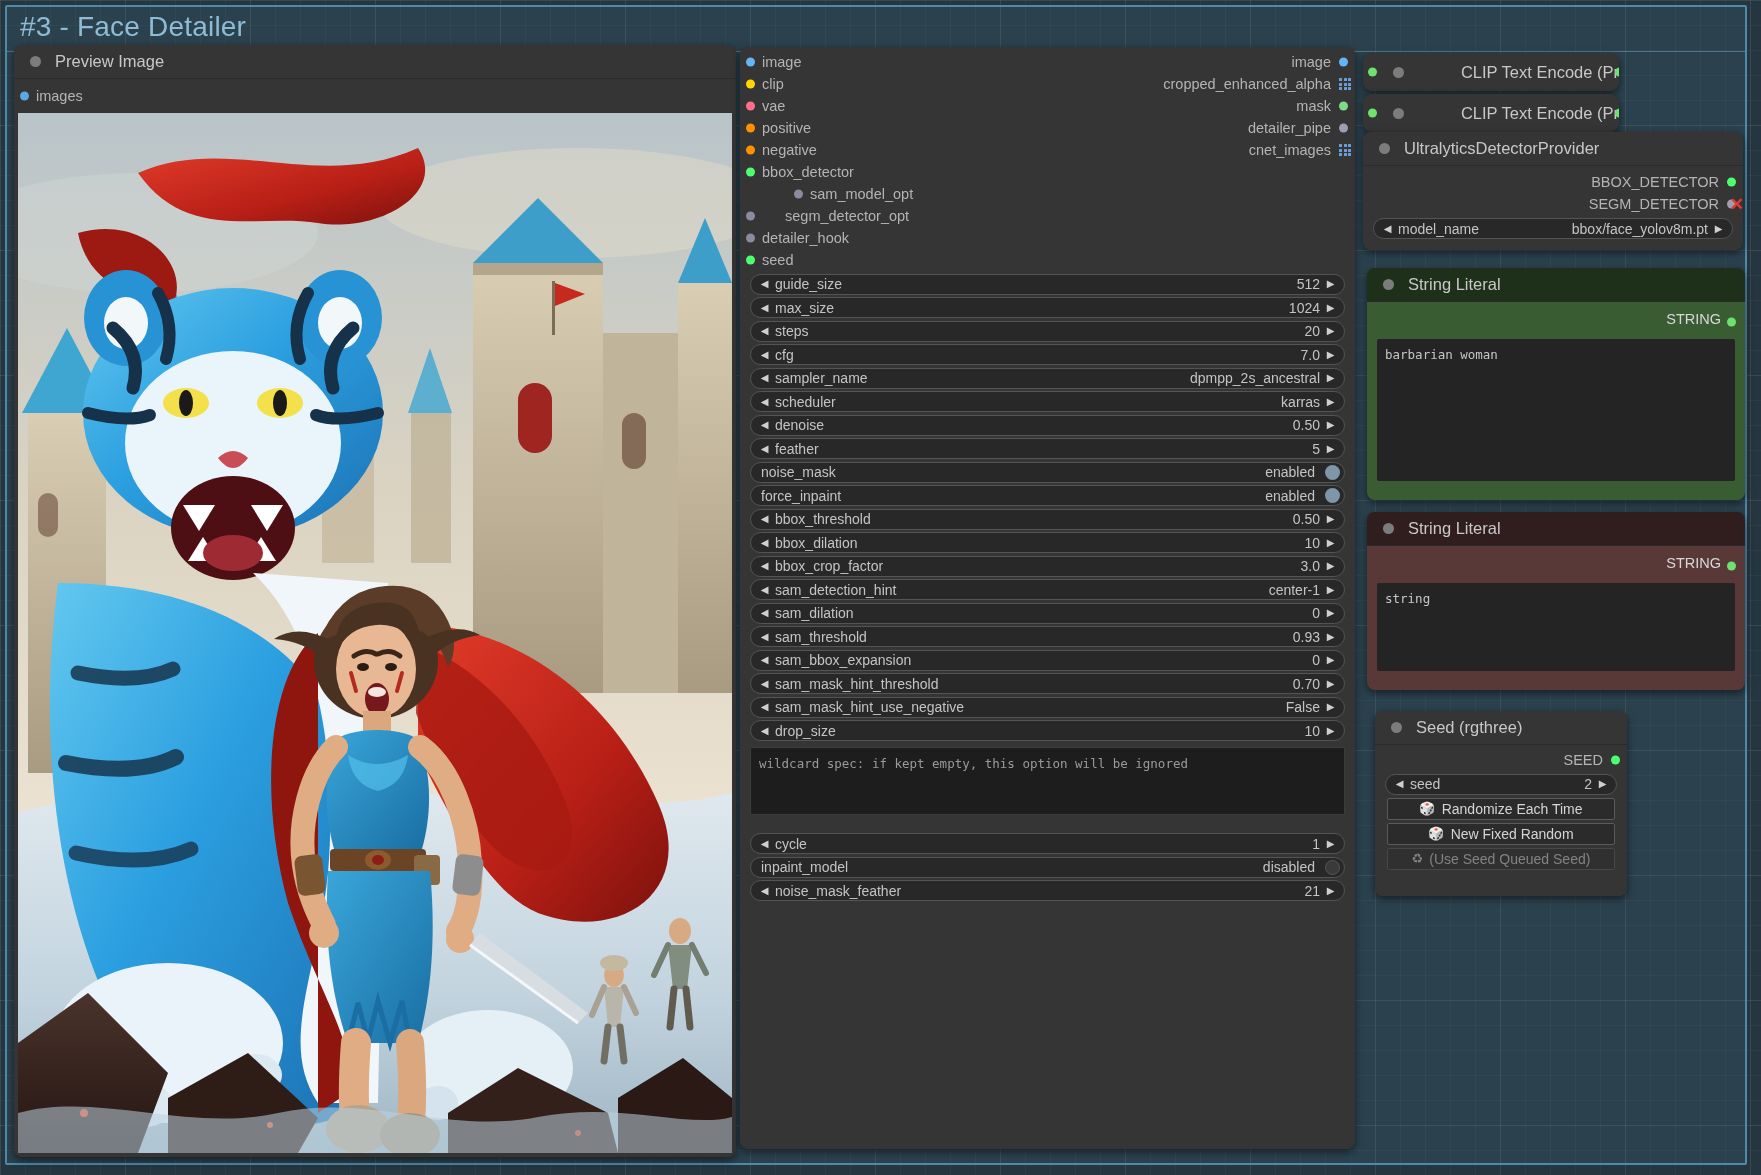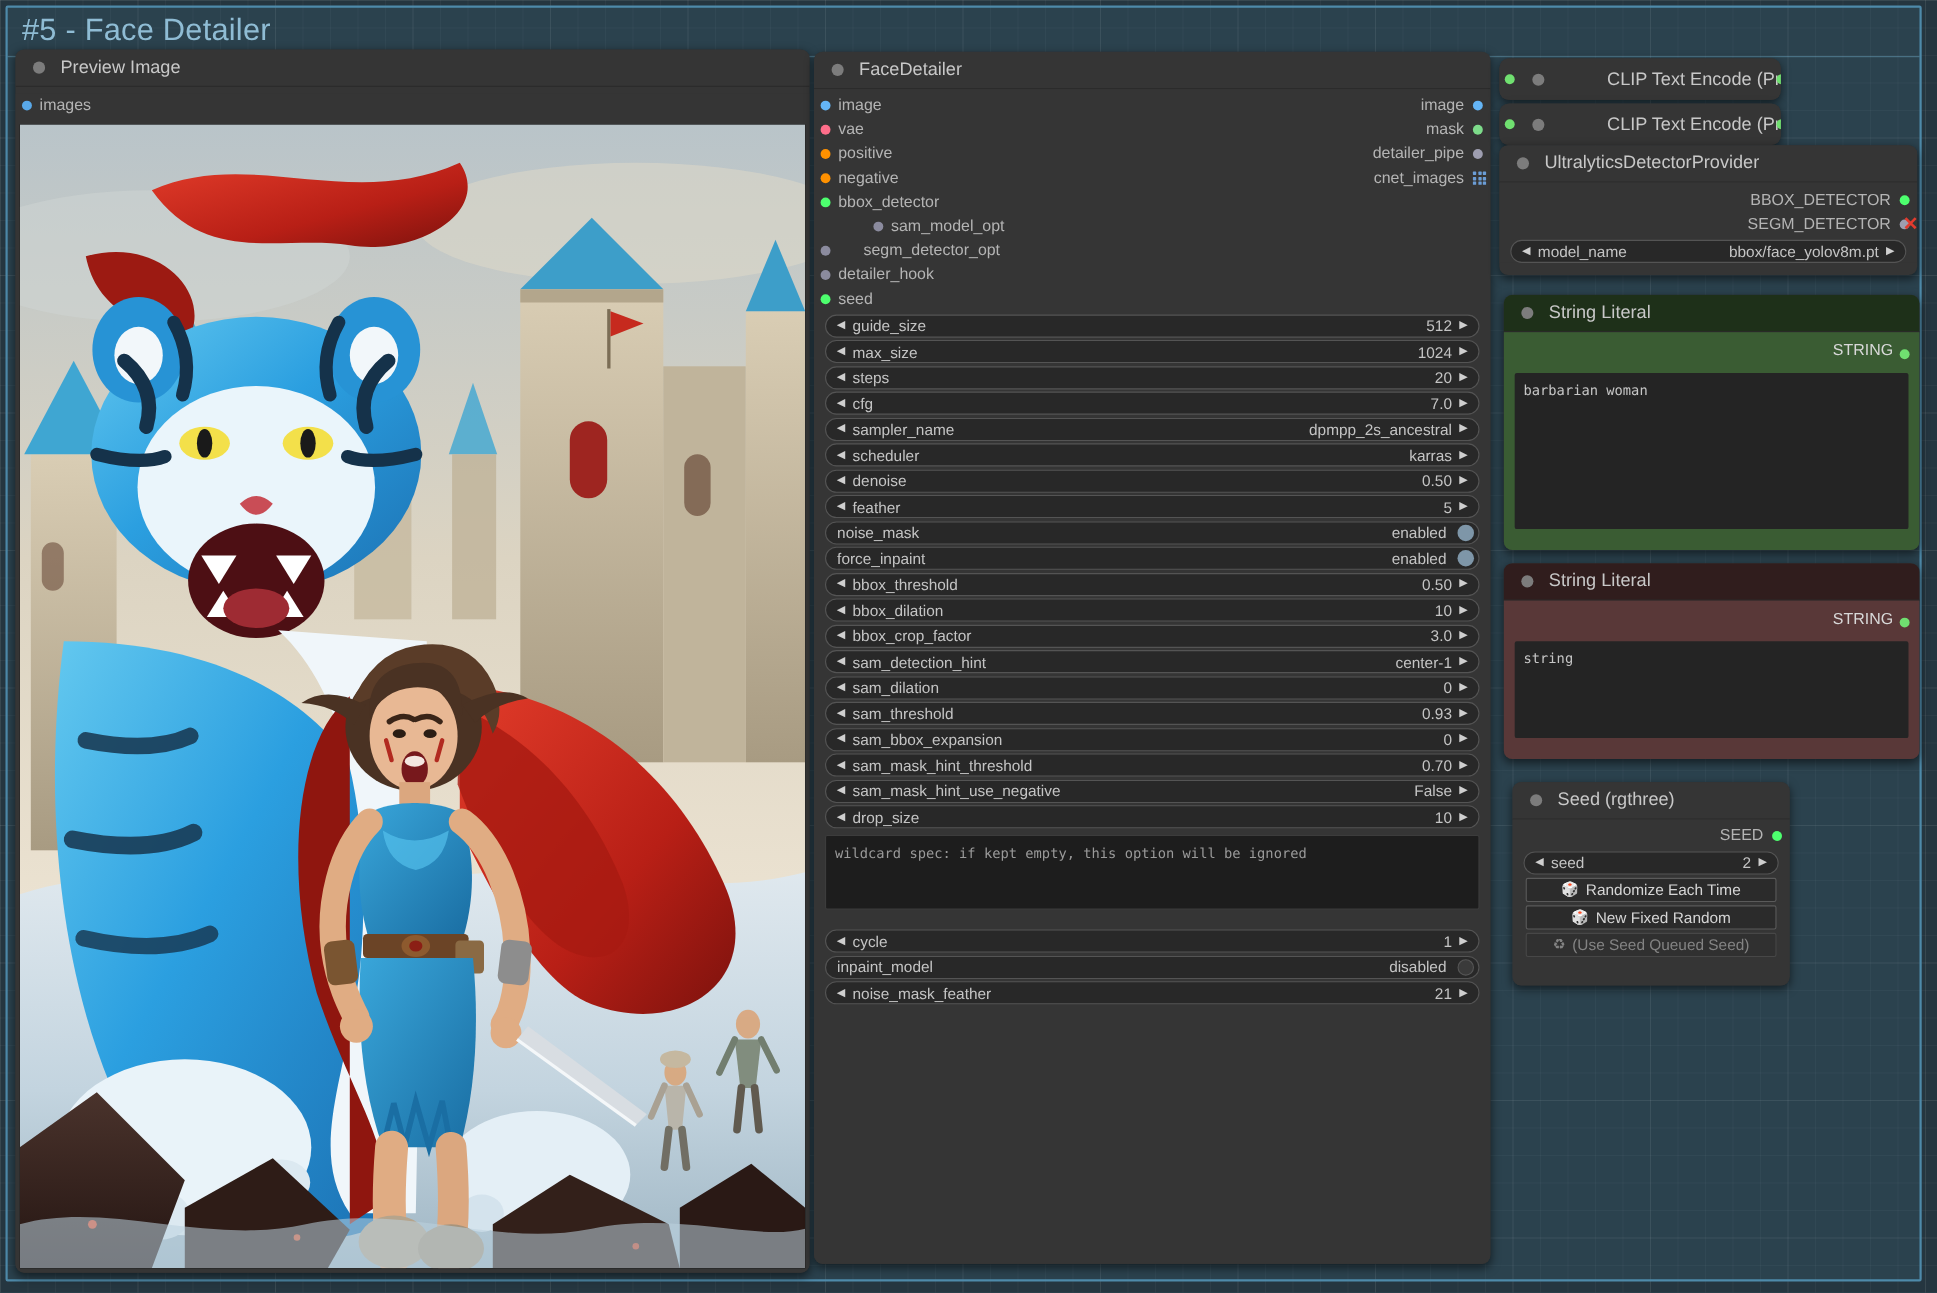--- a/index.html
+++ b/index.html
@@ -254,21 +254,21 @@
     color: #d5d5d5;
     gap: 6px;
   }
   .seed-btn.disabled { color: #838383; border-color: #474747; background: #303030; }
   .emoji { font-size: 13px; line-height: 1; }
 </style>
 </head>
 <body>
 
 <div id="group-frame">
-  <div id="group-title">#5 - Face Detailer</div>
+  <div id="group-title">#3 - Face Detailer</div>
   <div id="group-header-line"></div>
 </div>
 
 <div class="node" id="node-preview">
   <div class="node-header">
     <span class="collapse-dot"></span>
     <span class="node-title">Preview Image</span>
   </div>
   <div class="node-body" style="height:calc(100% - 34px);">
     <div class="slot in" style="margin-top:6px;">
@@ -487,34 +487,50 @@
       <path d="M600 985 L665 945 L714 985 L714 1040 L600 1040Z" fill="#2a1915"></path>
       <circle cx="66" cy="1000" r="4" fill="#ff4a20" opacity="0.85"></circle>
       <circle cx="252" cy="1012" r="3" fill="#ff5a28" opacity="0.8"></circle>
       <circle cx="560" cy="1020" r="3" fill="#ff4a20" opacity="0.75"></circle>
       <path d="M0 1000 C80 978,170 1020,260 1000 C350 980,430 1022,520 1004 C600 988,670 1016,714 1004 L714 1040 L0 1040Z" fill="#bcd2de" opacity="0.55"></path>
     </svg>
   </div>
 </div>
 
 <div class="node" id="node-facedetailer">
-  <div class="node-header">
-    <span class="collapse-dot"></span>
-    <span class="node-title">FaceDetailer</span>
-  </div>
   <div class="node-body" style="height:calc(100% - 34px); padding-top:4px;">
     <div id="fd-slots" style="position:relative;">
         <div style="position: relative; height: 22px;">
           <div class="slot in" style="position: absolute; left: 0px; top: 0px;">
             <span class="dot" style="background:#64b5f6"></span>
             <span>image</span>
           </div>
           <div class="slot out" style="position: absolute; right: 0px; top: 0px;">
             <span>image</span>
             <span class="dot" style="background: rgb(100, 181, 246);"></span>
+          </div>
+        </div>
+        <div style="position: relative; height: 22px;">
+          <div class="slot in" style="position: absolute; left: 0px; top: 0px;">
+            <span class="dot" style="background:#ffd600"></span>
+            <span>clip</span>
+          </div>
+          <div class="slot out" style="position: absolute; right: 0px; top: 0px;">
+            <span>cropped_enhanced_alpha</span>
+            <span class="grid-icon">
+              <i style="background: rgb(107, 157, 214);"></i>
+              <i style="background: rgb(107, 157, 214);"></i>
+              <i style="background: rgb(107, 157, 214);"></i>
+              <i style="background: rgb(107, 157, 214);"></i>
+              <i style="background: rgb(107, 157, 214);"></i>
+              <i style="background: rgb(107, 157, 214);"></i>
+              <i style="background: rgb(107, 157, 214);"></i>
+              <i style="background: rgb(107, 157, 214);"></i>
+              <i style="background: rgb(107, 157, 214);"></i>
+            </span>
           </div>
         </div>
         <div style="position: relative; height: 22px;">
           <div class="slot in" style="position: absolute; left: 0px; top: 0px;">
             <span class="dot" style="background:#ff6e8a"></span>
             <span>vae</span>
           </div>
           <div class="slot out" style="position: absolute; right: 0px; top: 0px;">
             <span>mask</span>
             <span class="dot" style="background: rgb(125, 219, 138);"></span>

